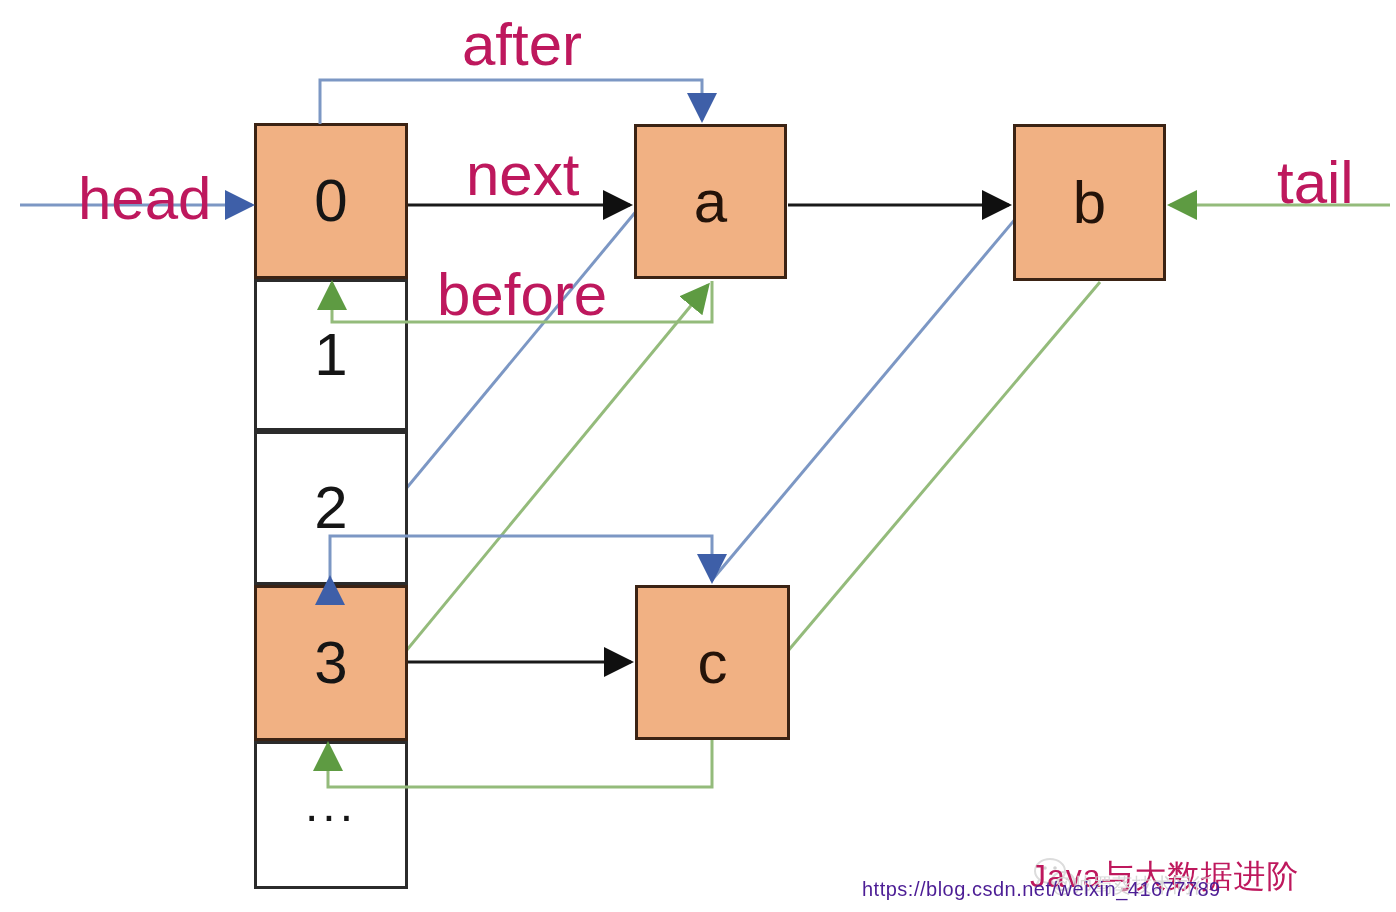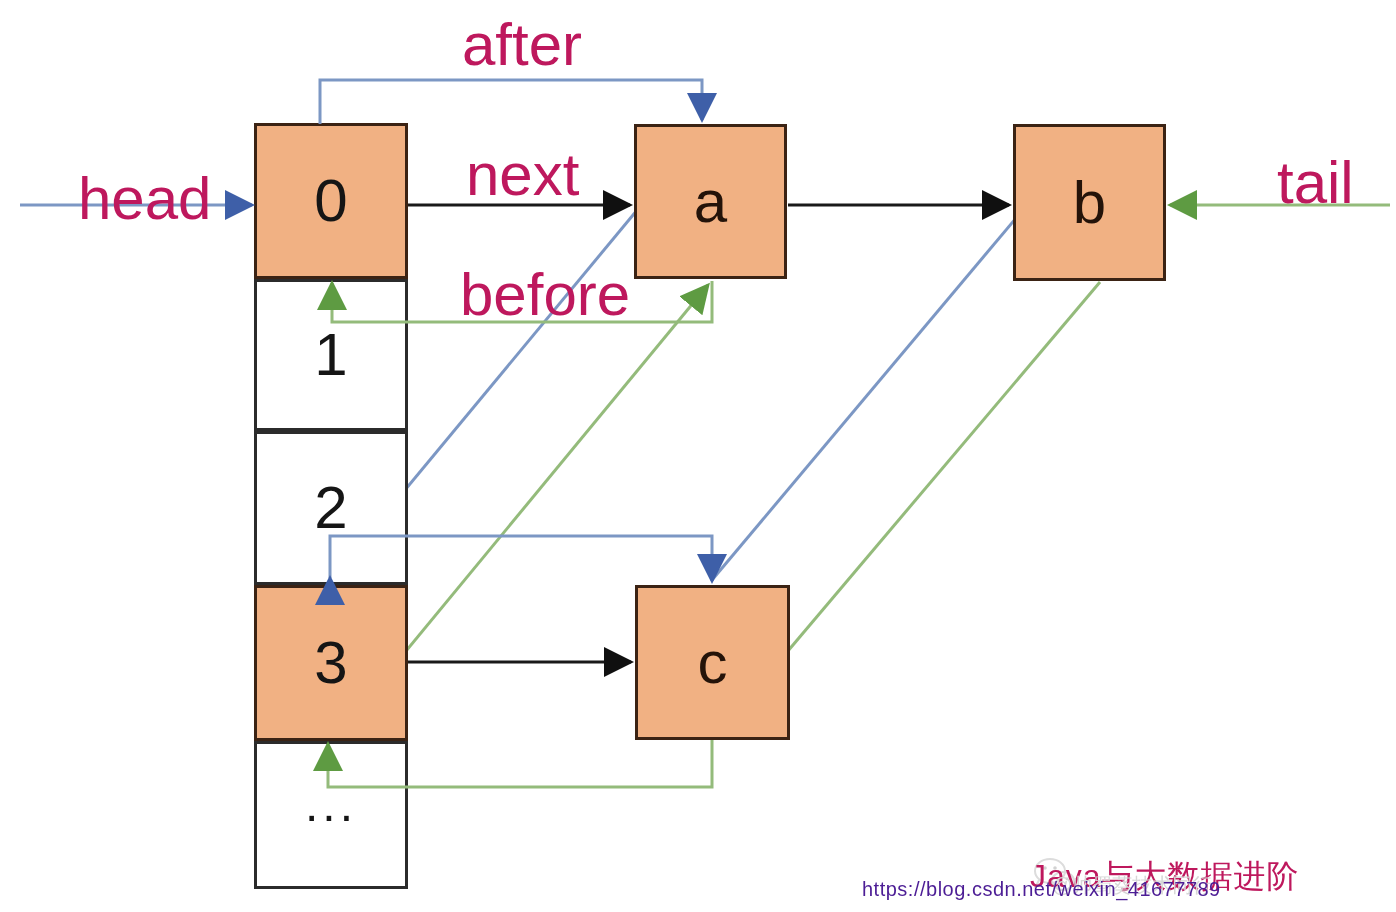--- a/index.html
+++ b/index.html
@@ -208,21 +208,21 @@
 
     <g>
       <path d="M712,740 L712,787 L328,787 L328,744" fill="none" stroke="#94BB7B" stroke-width="3" marker-end="url(#arrGreen2)"></path>
     </g>
   </svg>
 
   <div class="txt" style="left:78px; top:164px;">head</div>
   <div class="txt" style="left:1277px; top:148px;">tail</div>
   <div class="txt" style="left:462px; top:10px;">after</div>
   <div class="txt" style="left:466px; top:140px;">next</div>
-  <div class="txt" style="left:437px; top:260px;margin-left:23px;">before</div>
+  <div class="txt" style="left:437px; top:260px;">before</div>
 
   <svg class="wm-icon" viewBox="0 0 44 40">
     <ellipse cx="17" cy="15" rx="15" ry="12" fill="none" stroke="#dcdcdc" stroke-width="2"></ellipse>
     <circle cx="12" cy="12" r="1.8" fill="#d2d2d2"></circle>
     <circle cx="22" cy="12" r="1.8" fill="#d2d2d2"></circle>
     <path d="M6,24 L3,30 L10,26" fill="none" stroke="#dcdcdc" stroke-width="2"></path>
     <ellipse cx="30" cy="25" rx="11" ry="9" fill="none" stroke="#dcdcdc" stroke-width="2"></ellipse>
     <circle cx="26" cy="23" r="1.4" fill="#d2d2d2"></circle>
     <circle cx="34" cy="23" r="1.4" fill="#d2d2d2"></circle>
   </svg>

